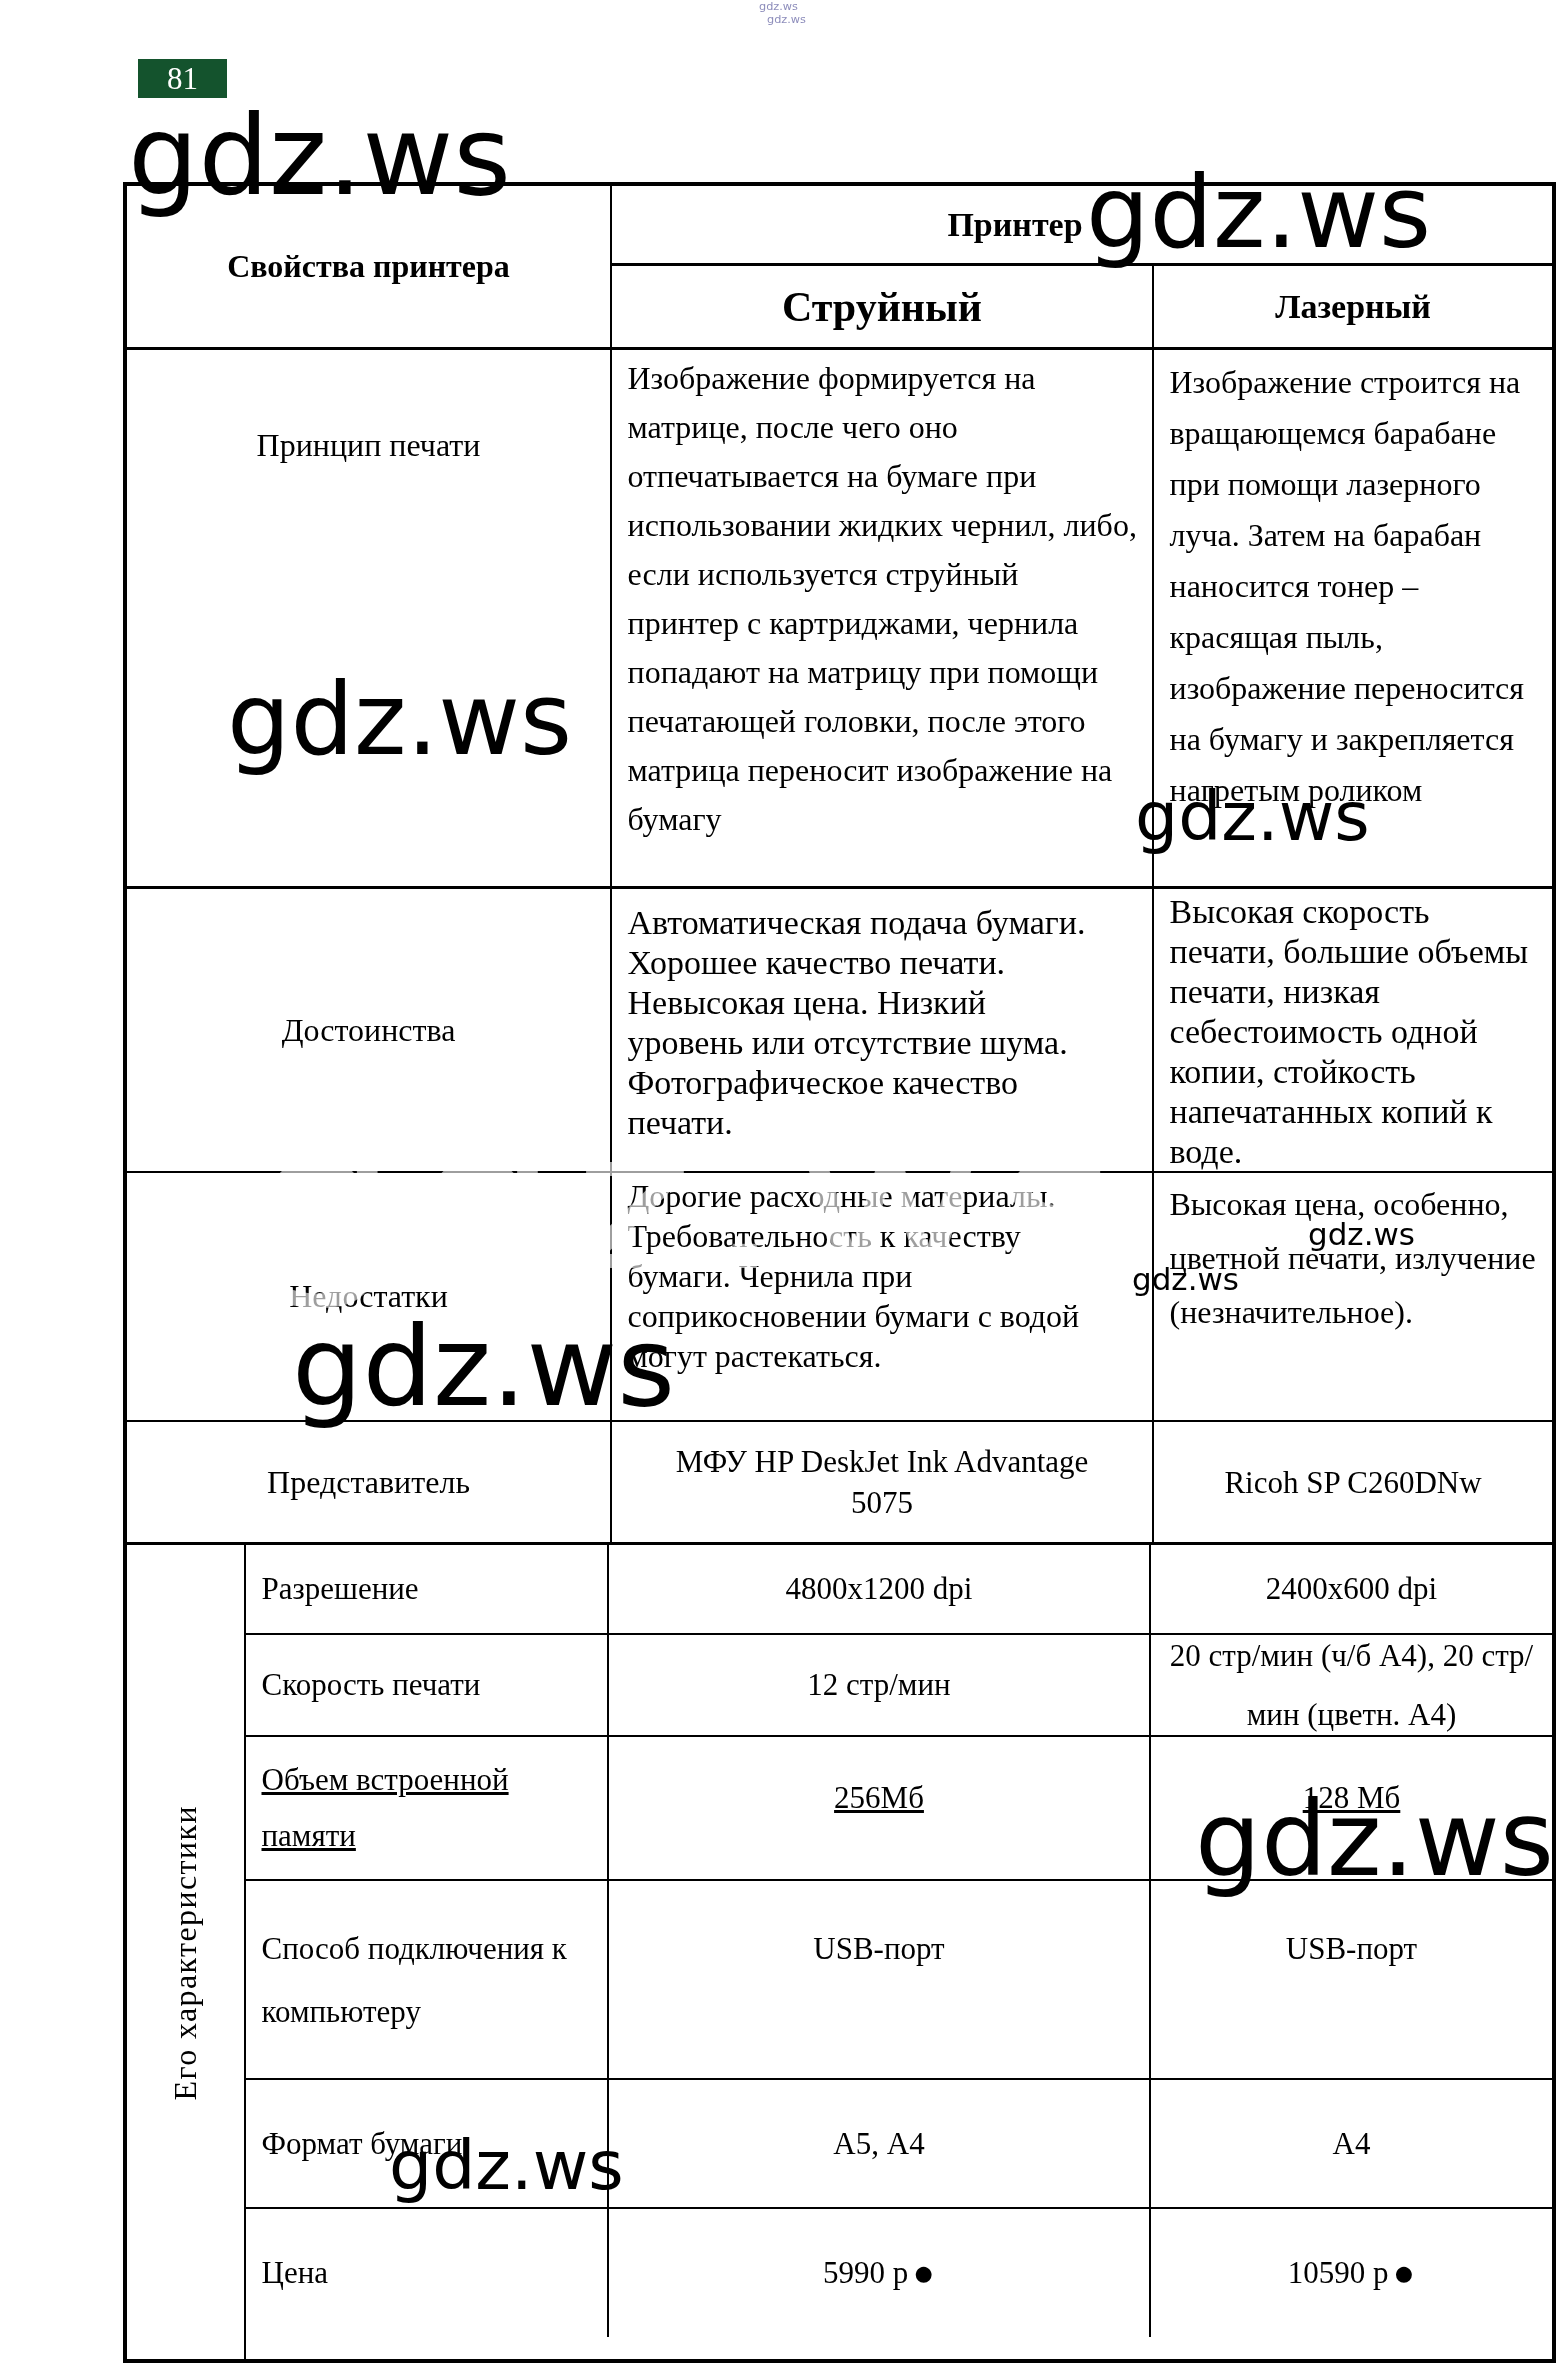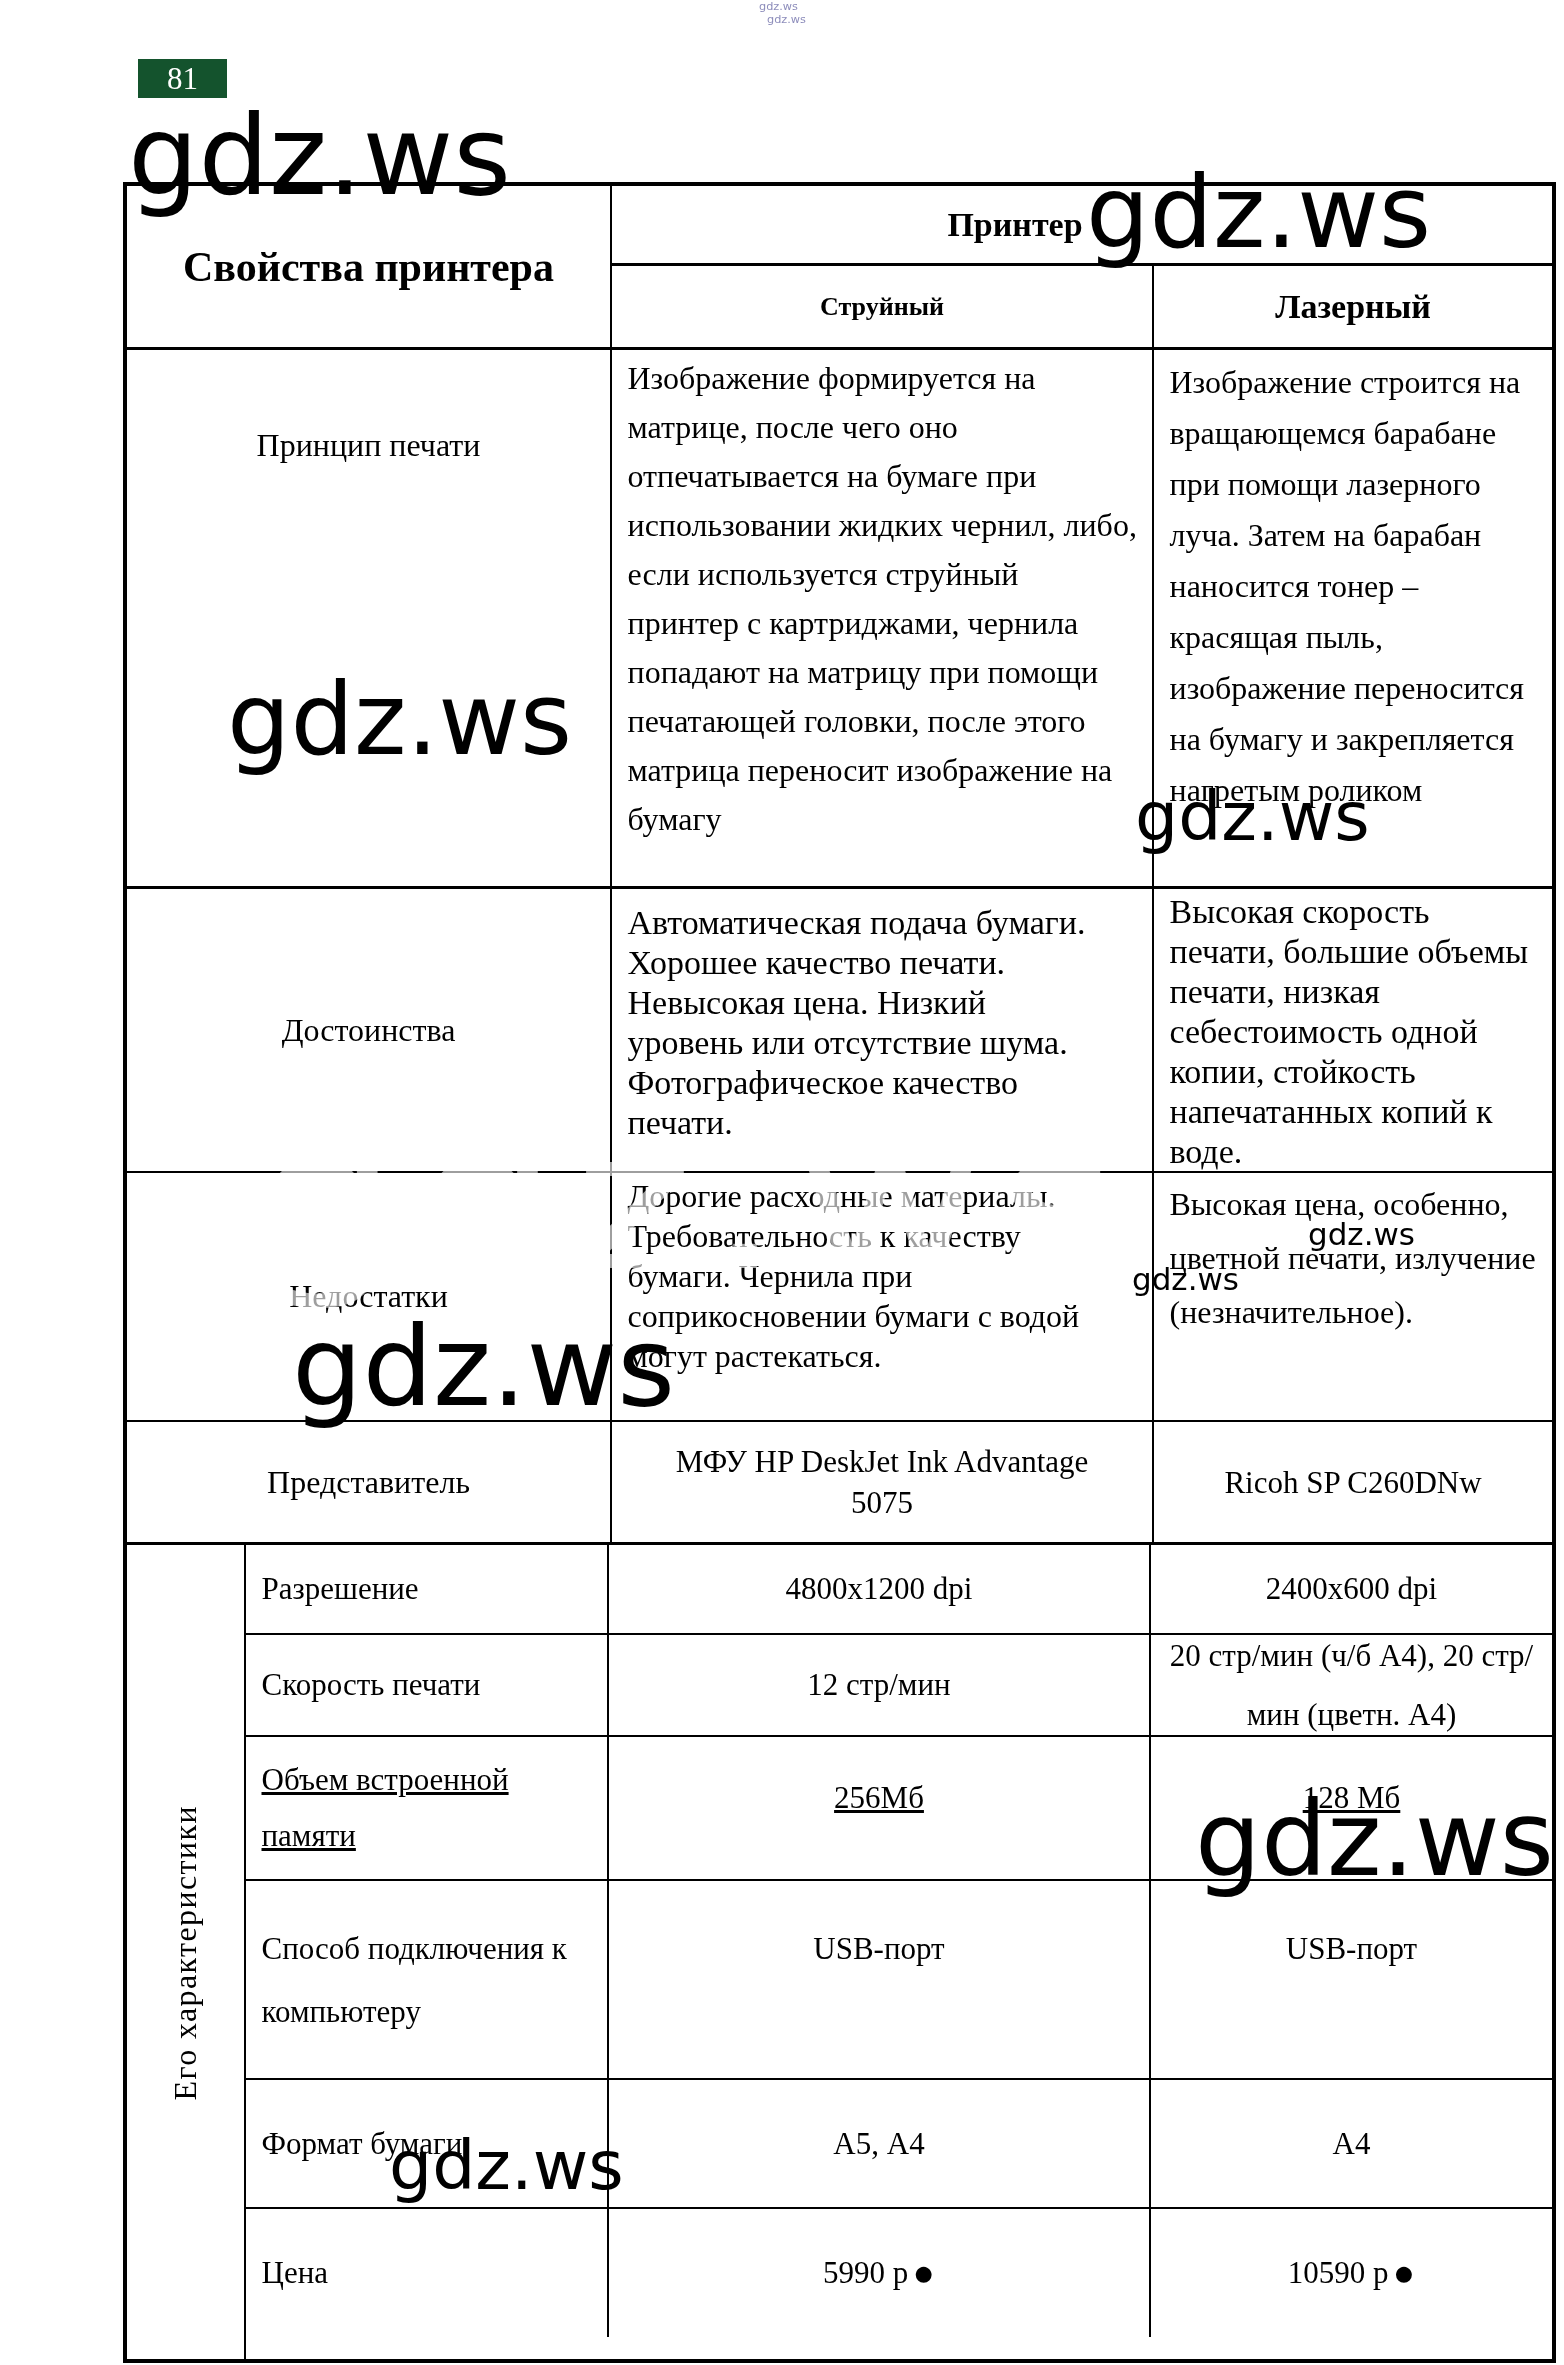--- a/index.html
+++ b/index.html
@@ -17,28 +17,28 @@
   .bb4 { border-bottom:2.8px solid #000; }
   .bb5 { border-bottom:3.5px solid #000; }
   .br3 { border-right:2.1px solid #000; }
   .br4 { border-right:2.8px solid #000; }
 
   .colA { width:485px; }
   .col1 { width:542px; }
   .col2 { width:397px; flex:1; }
 
   .hdrblock { height:164px; border-bottom:3.5px solid #000; }
-  .hdrA { display:flex; align-items:center; justify-content:center; font-weight:bold; font-size:42px; }
+  .hdrA { display:flex; align-items:center; justify-content:center; font-weight:bold; font-size:32px; }
   .hdrR { display:flex; flex-direction:column; flex:1; }
   .hdrPrinter { height:80px; border-bottom:3.5px solid #000; display:flex; align-items:center; justify-content:center;
                 font-weight:bold; font-size:34px; }
   .hdrPrinter span { transform:translateX(-67px); }
   .hdrSub { flex:1; display:flex; }
   .hdrSub .c1 { width:542px; border-right:2.1px solid #000; display:flex; align-items:center; justify-content:center;
-                font-weight:bold; font-size:26px; }
+                font-weight:bold; font-size:42px; }
   .hdrSub .c2 { flex:1; display:flex; align-items:center; justify-content:center; font-weight:bold; font-size:34px; }
 
   .cell { overflow:hidden; }
   .lbl  { display:flex; align-items:center; justify-content:center; font-size:32px; text-align:center; }
   .lblTop { display:flex; align-items:flex-start; justify-content:center; padding-top:77px; font-size:32px; }
 
   .txt  { font-size:32px; padding:4.2px 14px 0 15.5px; text-align:left; }
   .principle1 { line-height:49px; padding-top:4.2px; }
   .principle2 { line-height:51px; padding-top:7px; padding-right:10px; }
   .adv1 { font-size:34px; line-height:40px; padding-top:14px; padding-right:55px; }

